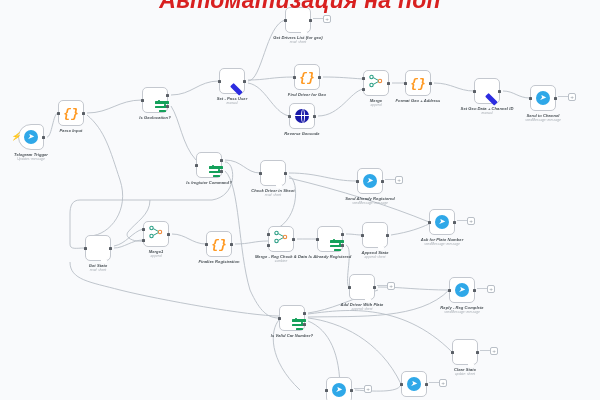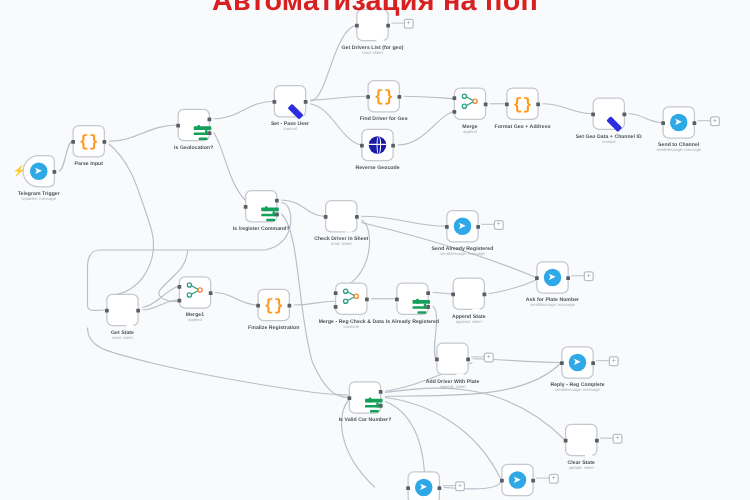--- a/index.html
+++ b/index.html
@@ -7,20 +7,21 @@
     width: 600px; height: 400px;
     overflow: hidden;
     background: #f9fafc;
     font-family: "Liberation Sans", sans-serif;
   }
   #canvas {
     position: relative;
     width: 600px; height: 400px;
     background: #f9fafc;
     overflow: hidden;
+    font-style: italic;
   }
   #title {
     position: absolute;
     left: 0; right: 0;
     top: -13px;
     text-align: center;
     color: #d82020;
     font-size: 23px;
     font-weight: 700;
     letter-spacing: 0.2px;

